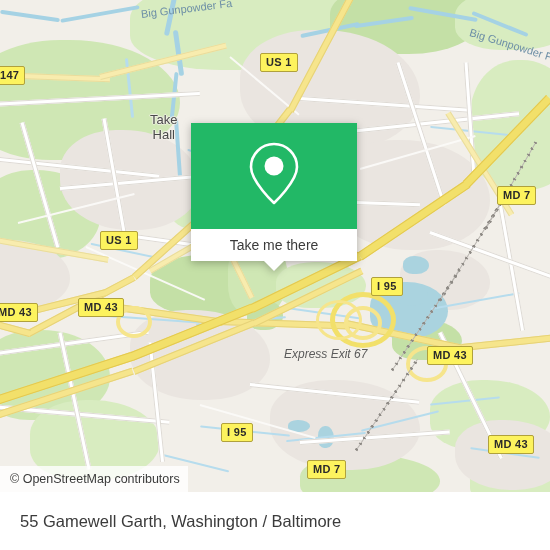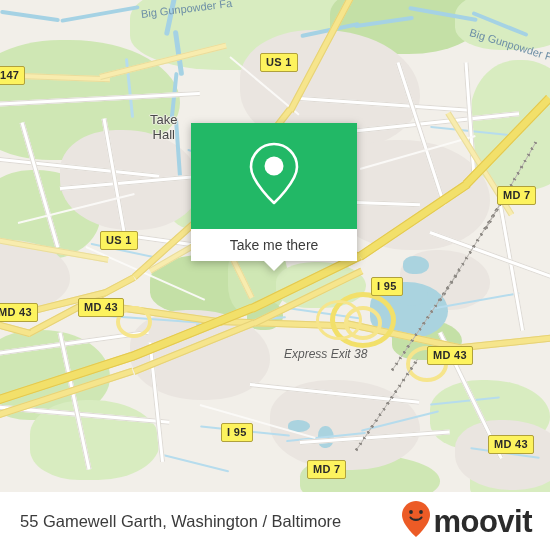--- a/index.html
+++ b/index.html
@@ -364,21 +364,21 @@
     <div class="road rail" style="left:440px;top:300px;width:120px;transform:rotate(-58deg);"></div>
     <div class="road rail" style="left:356px;top:450px;width:110px;transform:rotate(-56deg);"></div>
     <div class="road rail" style="left:486px;top:228px;width:100px;transform:rotate(-60deg);"></div>
 
     <div class="water-label" style="left:141px;top:8px;transform:rotate(-7deg);">Big Gunpowder Fa</div>
     <div class="water-label" style="left:470px;top:26px;transform:rotate(17deg);">Big Gunpowder Fa</div>
 
     <div class="place-label" style="left:150px;top:112px;">Take
 Hall</div>
 
-    <div class="exit-label" style="left:284px;top:347px;">Express Exit 38</div>
+    <div class="exit-label" style="left:284px;top:347px;">Express Exit 67</div>
 
     <div class="shield" style="left:-6px;top:66px;">147</div>
     <div class="shield" style="left:260px;top:53px;">US 1</div>
     <div class="shield" style="left:497px;top:186px;">MD 7</div>
     <div class="shield" style="left:100px;top:231px;">US 1</div>
     <div class="shield" style="left:-8px;top:303px;">MD 43</div>
     <div class="shield" style="left:78px;top:298px;">MD 43</div>
     <div class="shield" style="left:371px;top:277px;">I 95</div>
     <div class="shield" style="left:427px;top:346px;">MD 43</div>
     <div class="shield" style="left:221px;top:423px;">I 95</div>
@@ -393,30 +393,20 @@
             <circle cx="27" cy="25" r="9.5" fill="#ffffff"></circle>
           </svg>
         </span>
       </div>
       <div id="popup-action">
         <span>Take me there</span>
         <div id="popup-tail"></div>
       </div>
     </div>
 
+    <div id="attribution">© OpenStreetMap contributors</div>
   </div>
 
   <div id="footer">
     <div id="footer-title">55 Gamewell Garth, Washington / Baltimore</div>
-    <div id="brand">
-      <span>
-        <svg width="30" height="38" viewBox="0 0 30 38" aria-hidden="true">
-          <path d="M15 1 C7.3 1 1 7.3 1 15 C1 25 15 37 15 37 C15 37 29 25 29 15 C29 7.3 22.7 1 15 1 Z" fill="#ec5b26"></path>
-          <circle cx="10" cy="12" r="1.9" fill="#2b2b2b"></circle>
-          <circle cx="20" cy="12" r="1.9" fill="#2b2b2b"></circle>
-          <path d="M9.5 17.5 C11.5 20.6 18.5 20.6 20.5 17.5" fill="none" stroke="#2b2b2b" stroke-width="2.1" stroke-linecap="round"></path>
-        </svg>
-      </span>
-      <span id="brand-name">moovit</span>
-    </div>
   </div>
 
 </div>
 
 </body></html>

